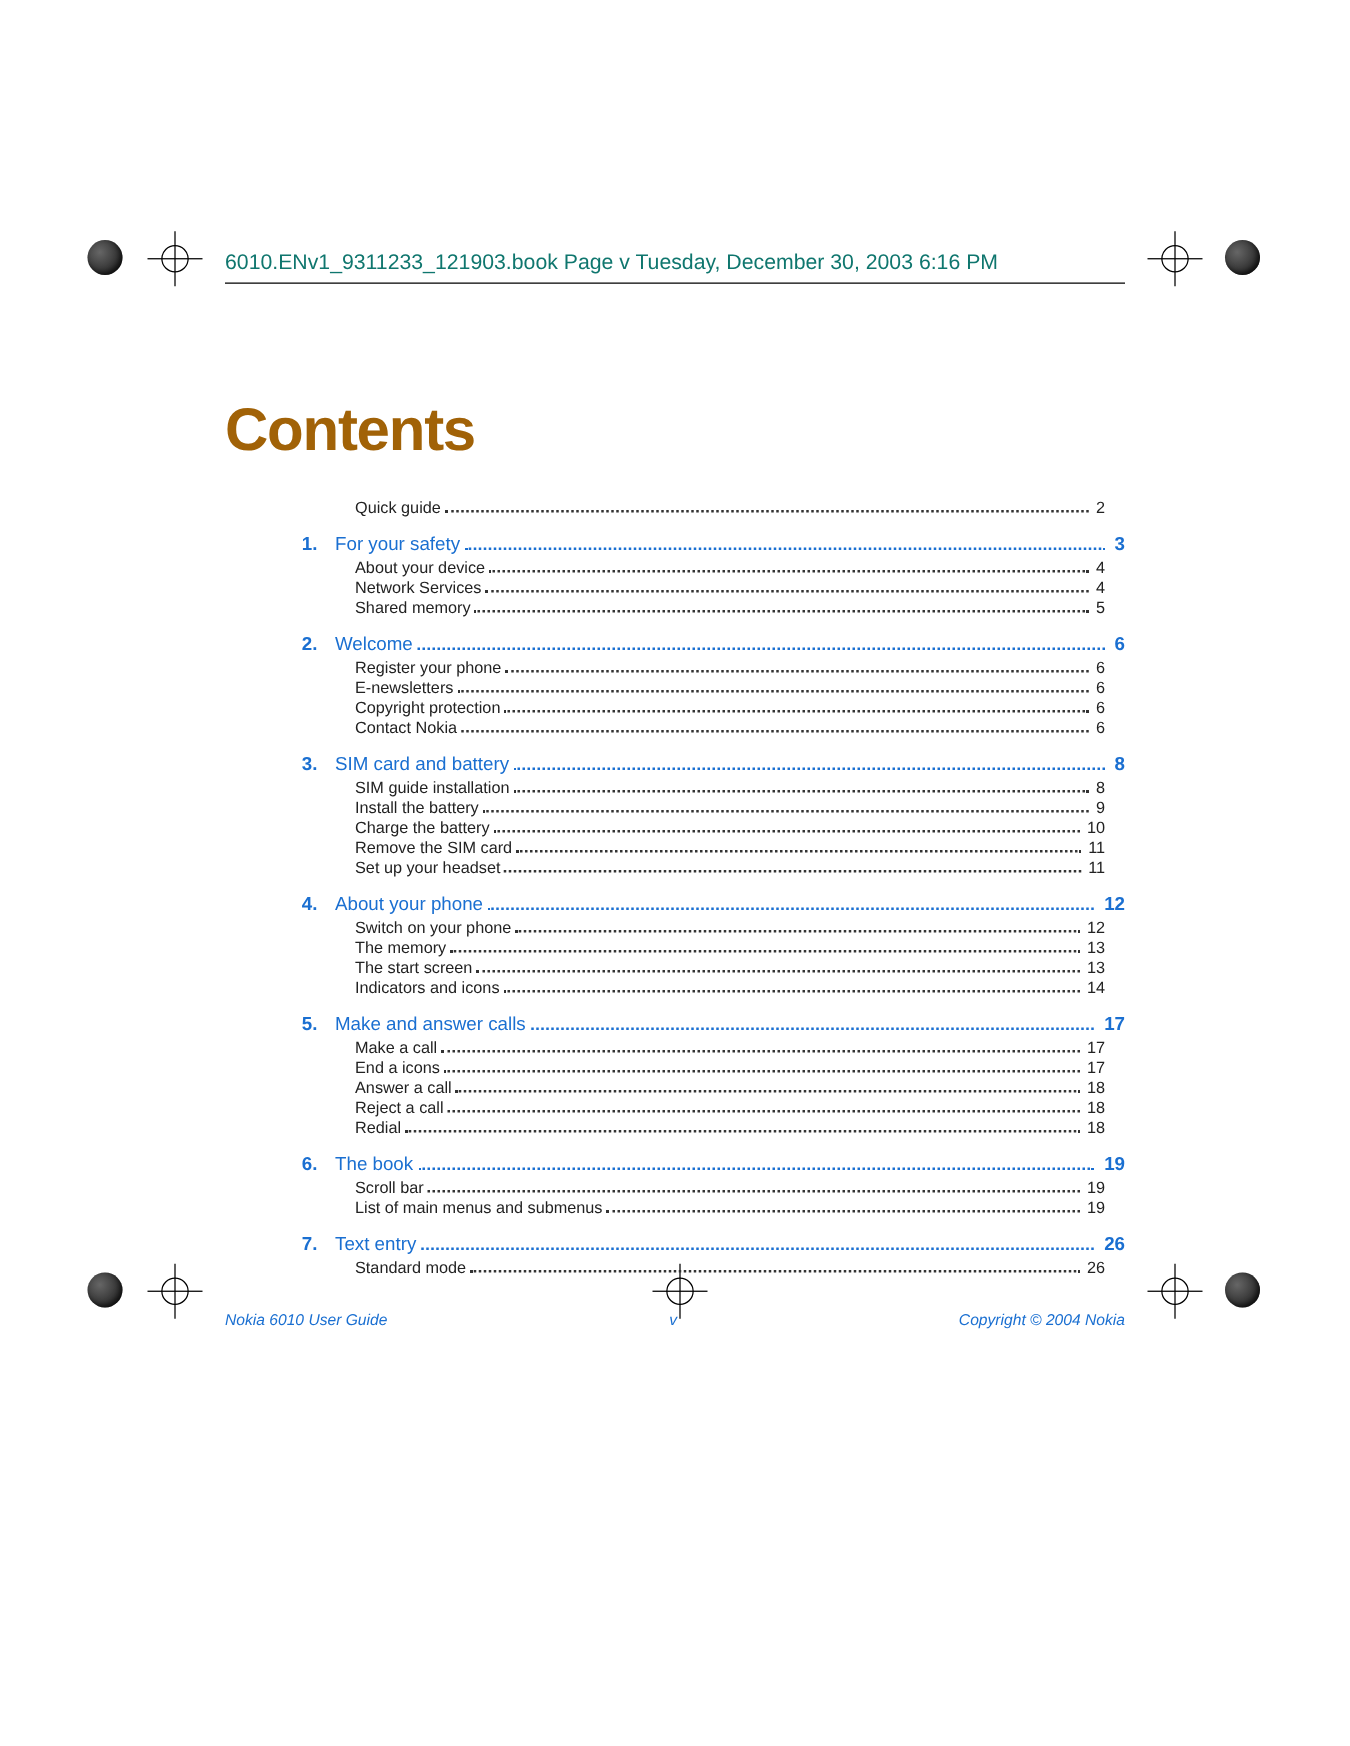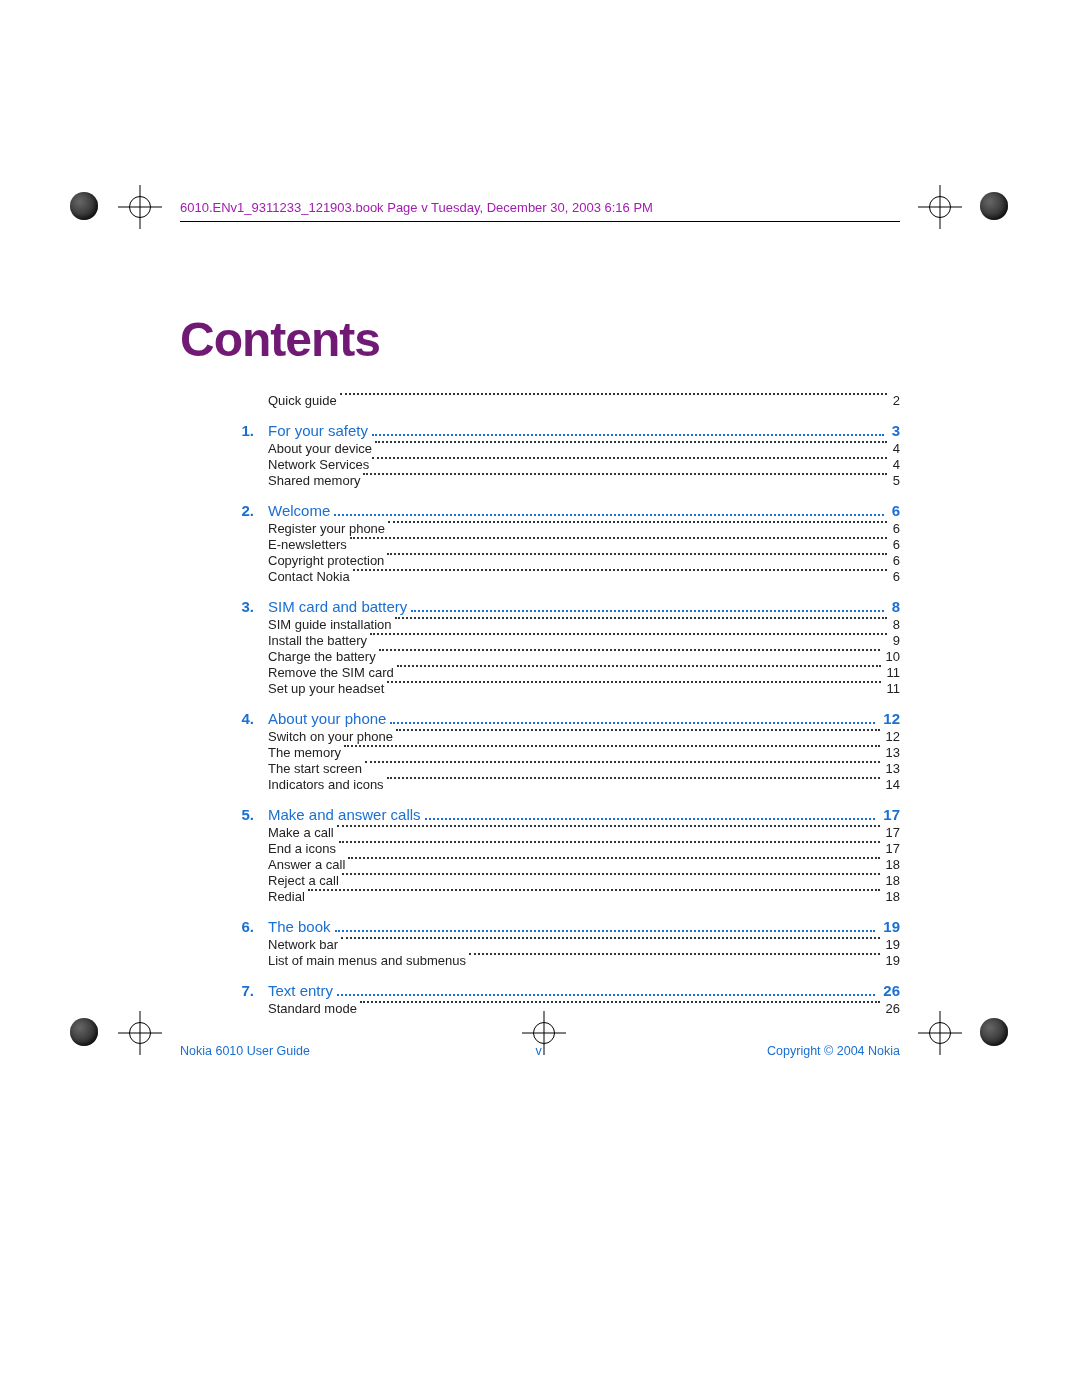--- a/index.html
+++ b/index.html
@@ -11,33 +11,33 @@
     position: relative;
     color: #000;
   }
   .page {
     position: absolute;
     left: 180px;
     top: 200px;
     width: 720px;
   }
   .header-line {
-    font-size: 13px;
-    color: #a21caf;
+    font-size: 17px;
+    color: #0f766e;
     margin-bottom: 6px;
   }
   .header-rule {
     border: none;
     border-top: 1px solid #000;
     margin-bottom: 90px;
   }
   .title {
     font-size: 48px;
     font-weight: bold;
-    color: #701a75;
+    color: #a16207;
     margin-bottom: 26px;
     letter-spacing: -1px;
   }
   .toc { width: 100%; }
   .chapter-row {
     display: flex;
     align-items: baseline;
     margin-top: 14px;
     margin-bottom: 2px;
   }
@@ -63,22 +63,22 @@
   }
   .chapter-page {
     font-size: 15px;
     font-weight: bold;
     color: #1a6fd1;
     white-space: nowrap;
     padding-left: 4px;
   }
   .sub-row {
     display: flex;
-    align-items: flex-start;
-    margin: 1px 0;
+    align-items: flex-end;
+    margin: 1px 16px;
   }
   .sub-indent { width: 88px; flex-shrink: 0; }
   .sub-title {
     font-size: 13px;
     color: #222;
     white-space: nowrap;
   }
   .sub-dots {
     flex: 1;
     border-bottom: 2px dotted #333;
@@ -89,20 +89,21 @@
     font-size: 13px;
     color: #222;
     white-space: nowrap;
     padding-left: 3px;
   }
   .footer {
     display: flex;
     justify-content: space-between;
     margin-top: 28px;
     font-size: 12.5px;
+    font-style: italic;
     color: #1a6fd1;
   }
   .footer .mid { text-align: center; }
   
   .regmark {
     position: absolute;
     width: 44px;
     height: 44px;
   }
   .regmark::before, .regmark::after {
@@ -319,21 +320,21 @@
         <span class="sub-page">18</span>
       </div>
       <div class="chapter-row">
         <span class="chapter-num">6.</span>
         <span class="chapter-title">The book</span>
         <span class="chapter-dots"></span>
         <span class="chapter-page">19</span>
       </div>
       <div class="sub-row">
         <div class="sub-indent"></div>
-        <span class="sub-title">Network bar</span>
+        <span class="sub-title">Scroll bar</span>
         <span class="sub-dots"></span>
         <span class="sub-page">19</span>
       </div>
       <div class="sub-row">
         <div class="sub-indent"></div>
         <span class="sub-title">List of main menus and submenus</span>
         <span class="sub-dots"></span>
         <span class="sub-page">19</span>
       </div>
       <div class="chapter-row">

